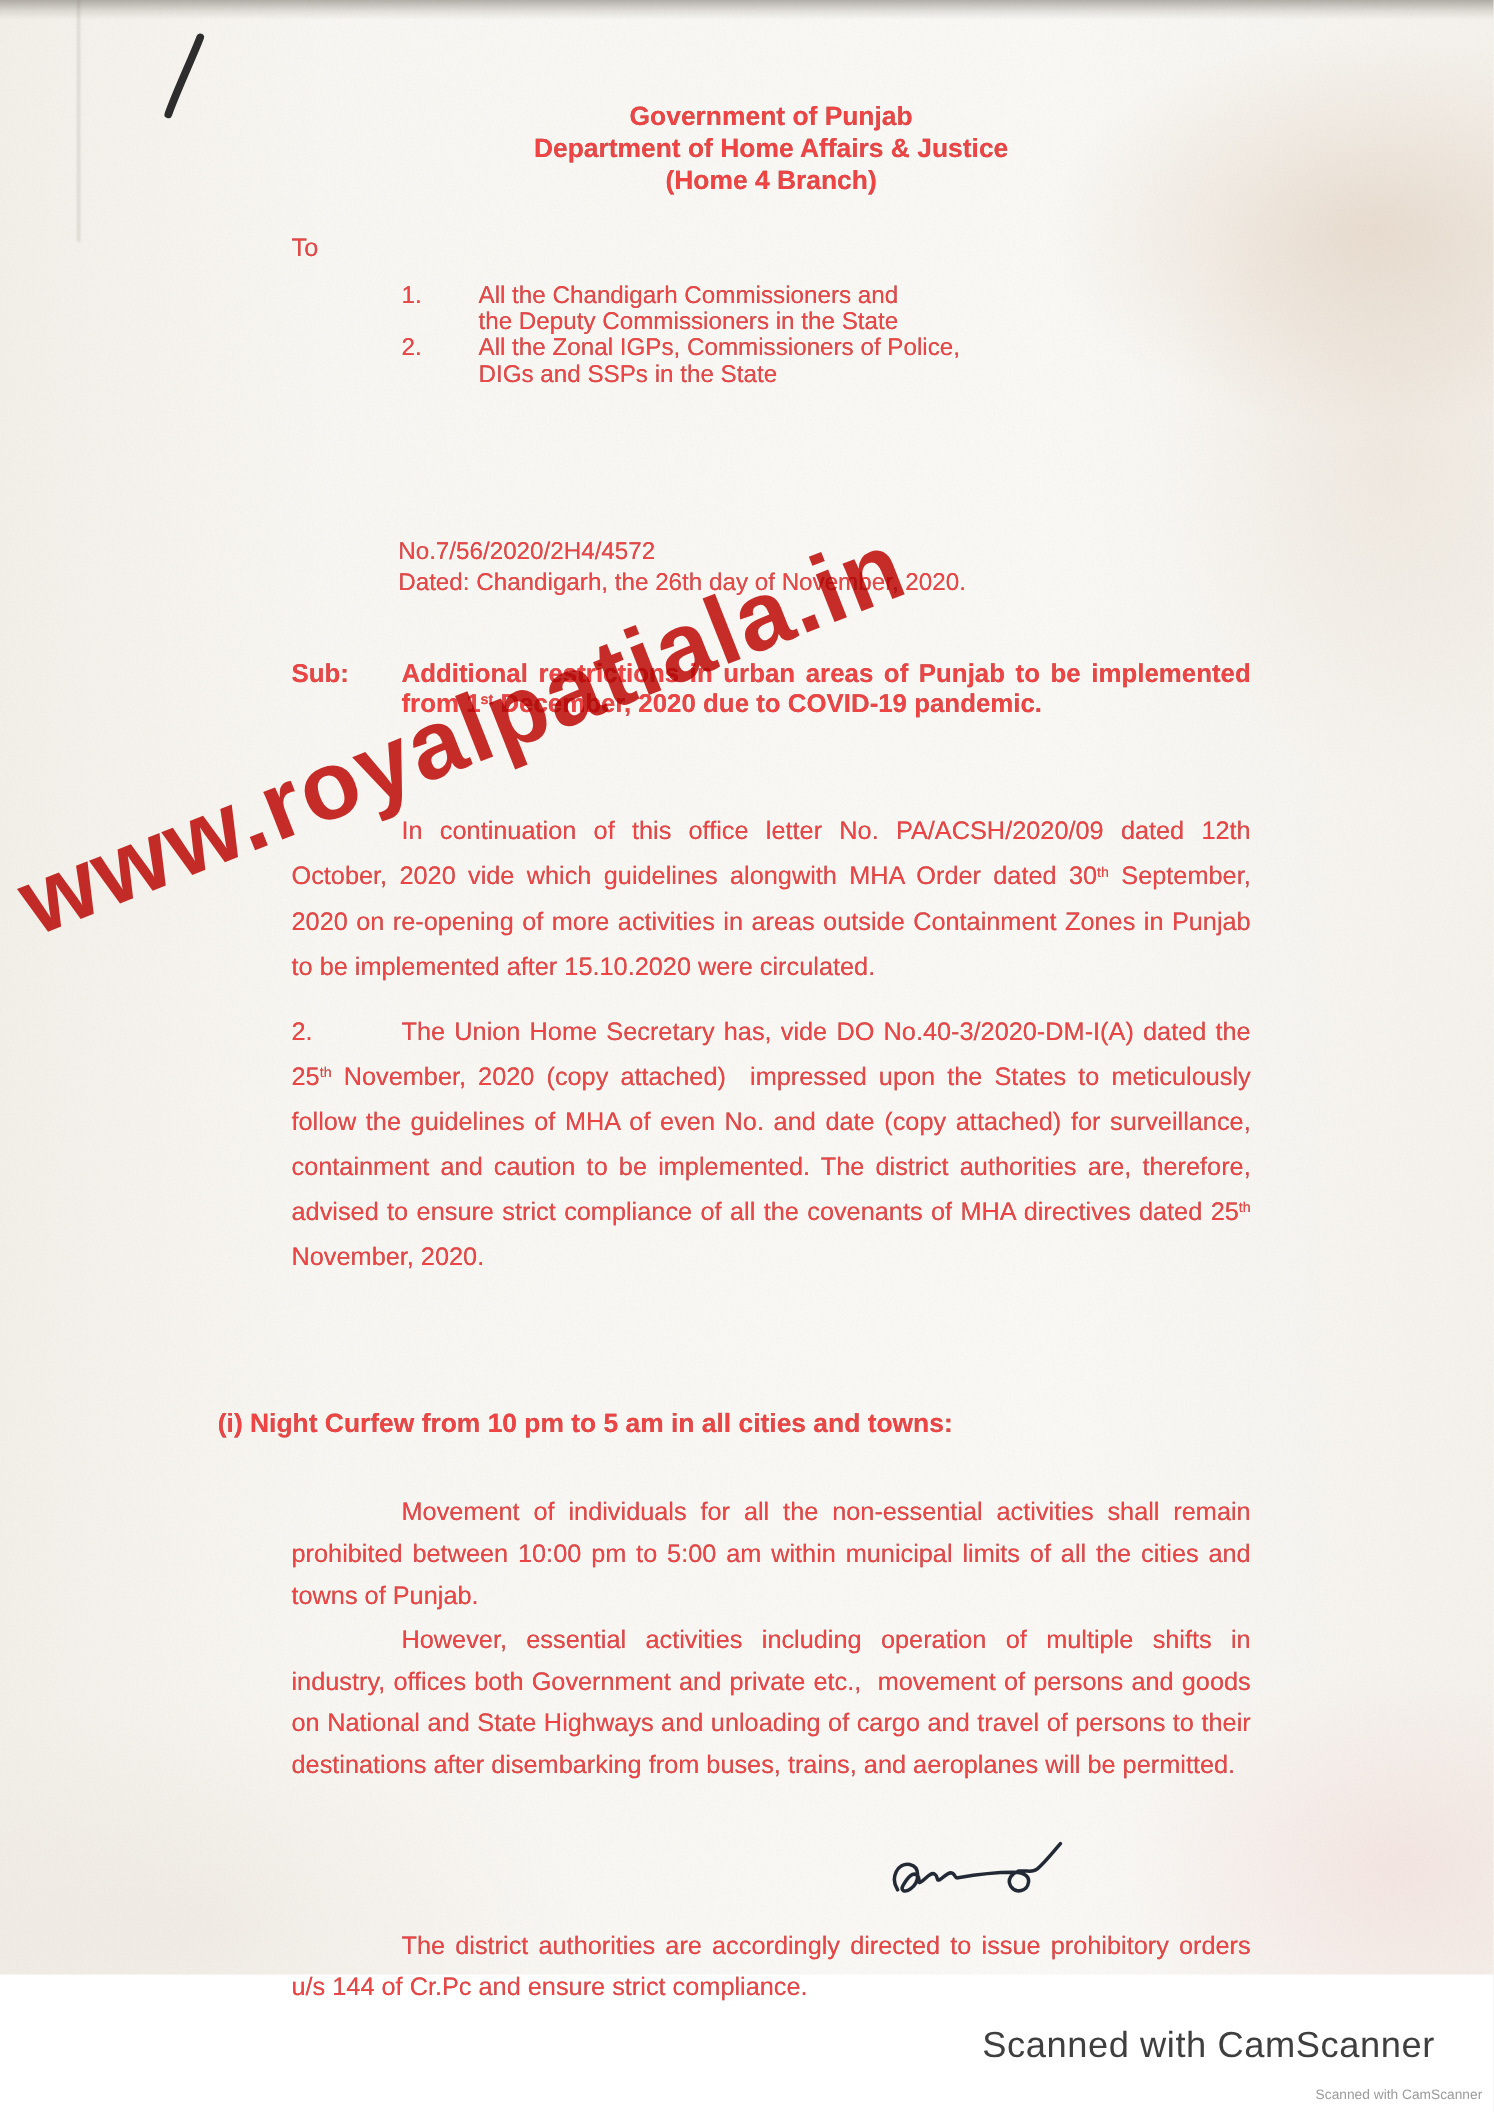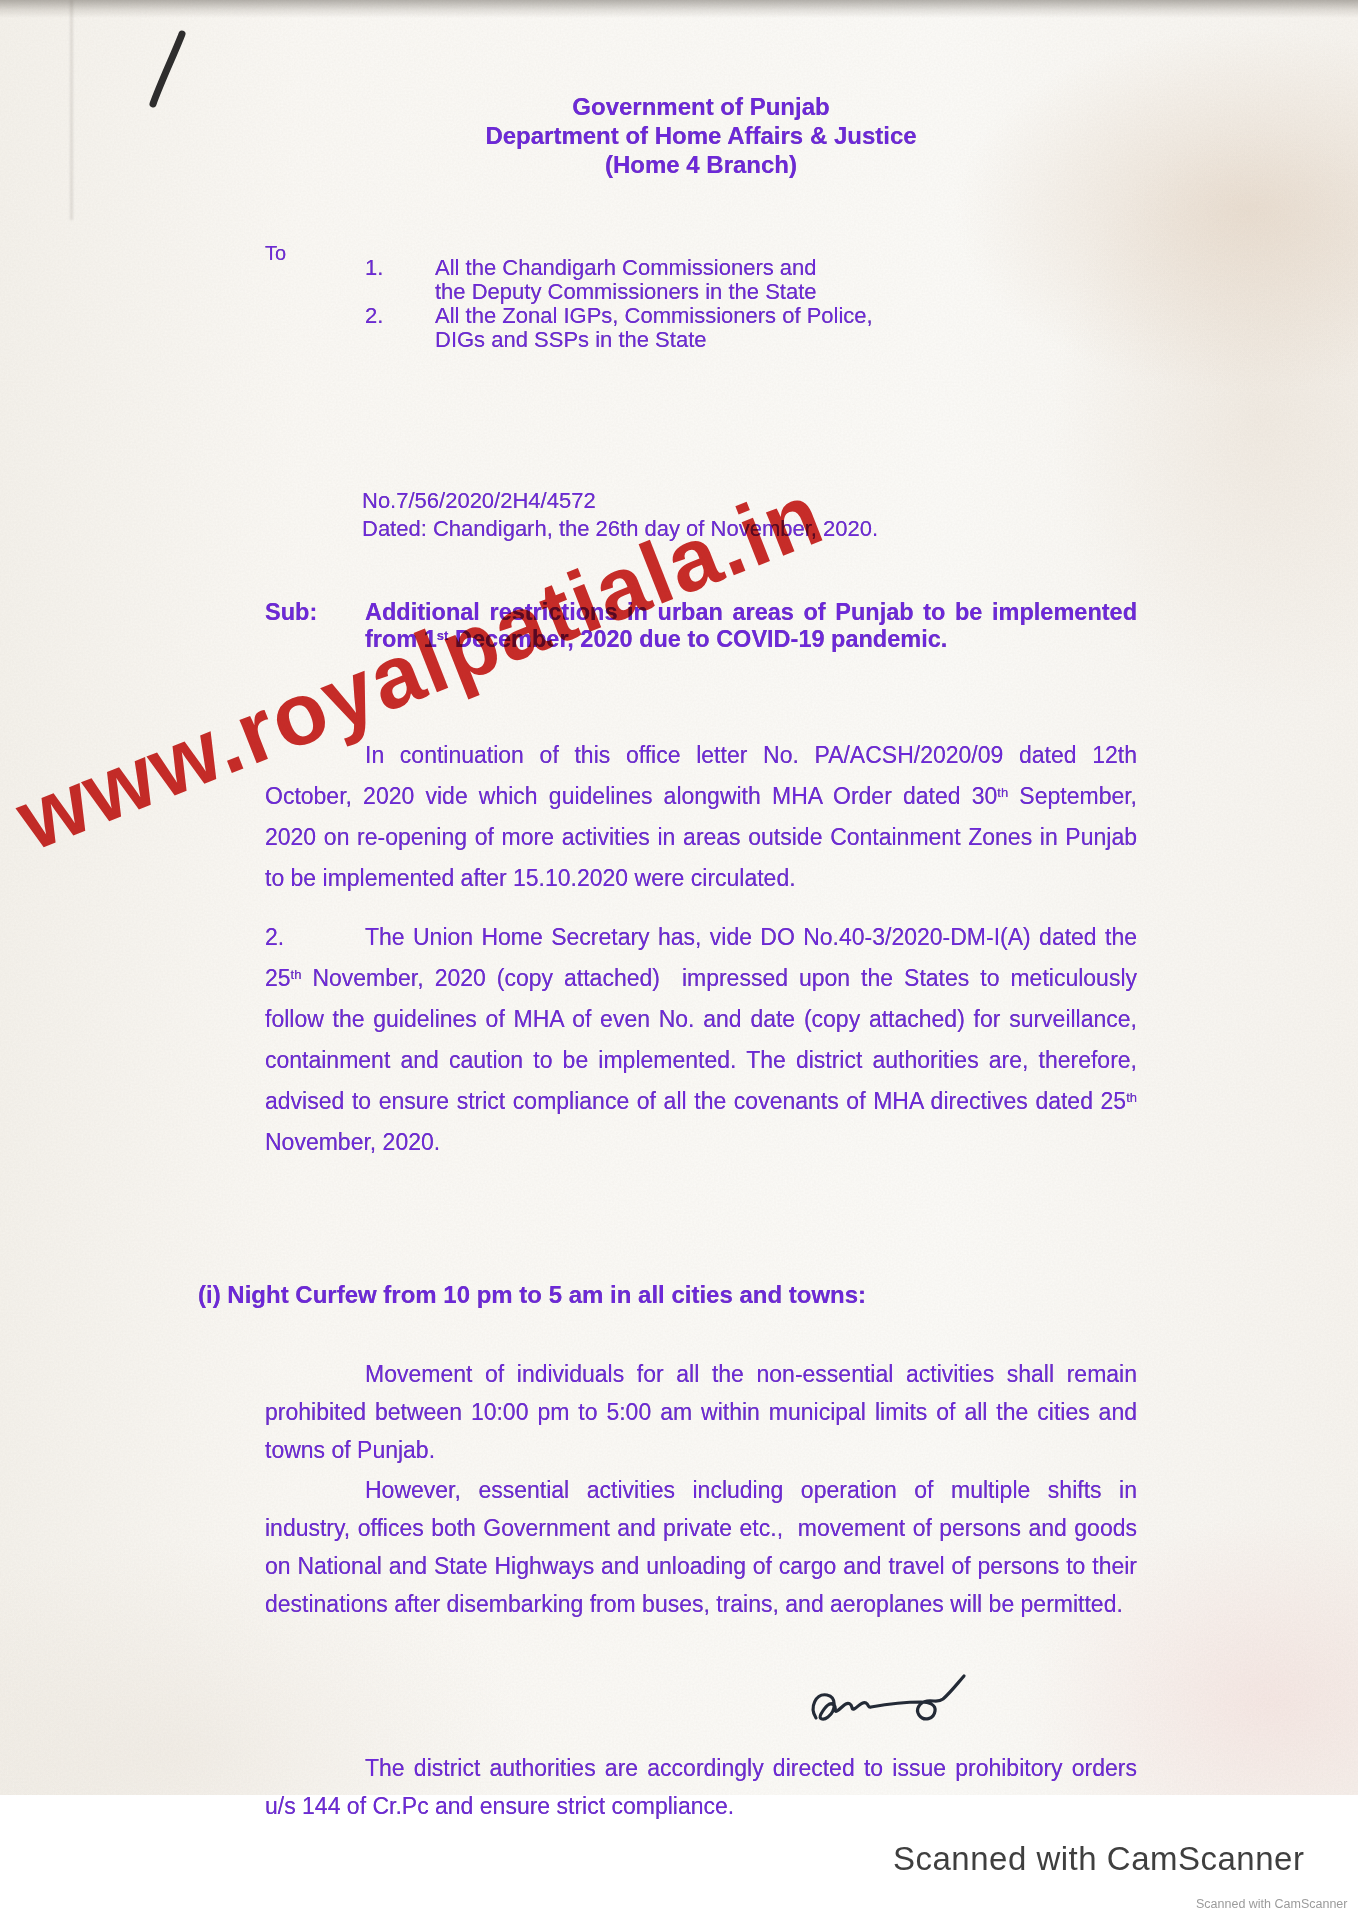--- a/index.html
+++ b/index.html
@@ -21,24 +21,24 @@
   .noise-svg{position:absolute;left:0;top:0;pointer-events:none;}
   .top-edge{
     position:absolute;left:0;top:0;width:1358px;height:18px;
     background:linear-gradient(180deg,rgba(108,103,96,0.50),rgba(140,134,126,0.22) 55%,rgba(160,155,147,0) 100%);
   }
   .left-edge{
     position:absolute;left:70px;top:0;width:3px;height:220px;
     background:rgba(90,85,78,0.14);filter:blur(1px);
   }
   
-  .blk{position:absolute;left:265px;width:872px;color:#6d28d9;
+  .blk{position:absolute;left:265px;width:872px;color:#ef4444;
        text-shadow:0 0 0.6px rgba(35,35,35,0.55);}
   .header{top:92px;text-align:center;font-weight:bold;font-size:24px;line-height:29px;}
-  .to{top:212px;font-size:20px;margin-top:30px;}
+  .to{top:212px;font-size:23px;}
   .addr{top:256px;left:365px;width:640px;font-size:22px;line-height:24px;}
   .addr-item{display:flex;}
   .addr-num{width:70px;flex:0 0 70px;}
   .ref{top:487px;left:362px;font-size:22px;line-height:28px;}
   .sub{top:599px;display:flex;font-weight:bold;font-size:23.5px;line-height:27px;}
   .sub-label{width:100px;flex:0 0 100px;}
   .sub-lines{width:772px;}
   .jline{text-align:justify;text-align-last:justify;}
   .para{font-size:23px;line-height:41px;text-align:justify;}
   .para.tight{line-height:38px;}

